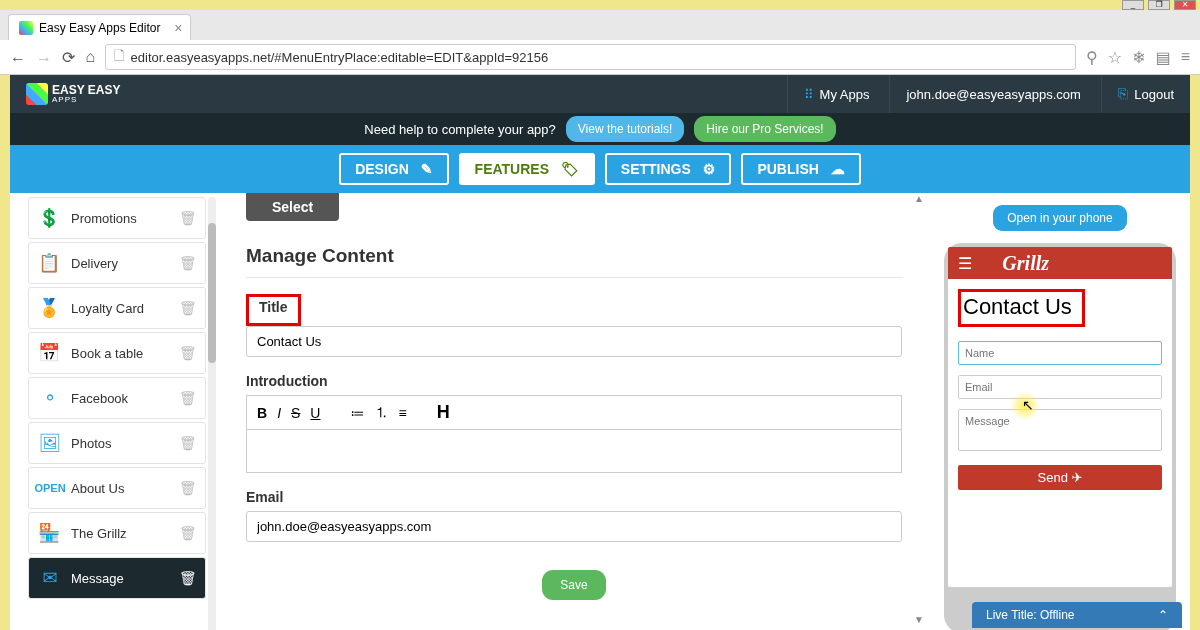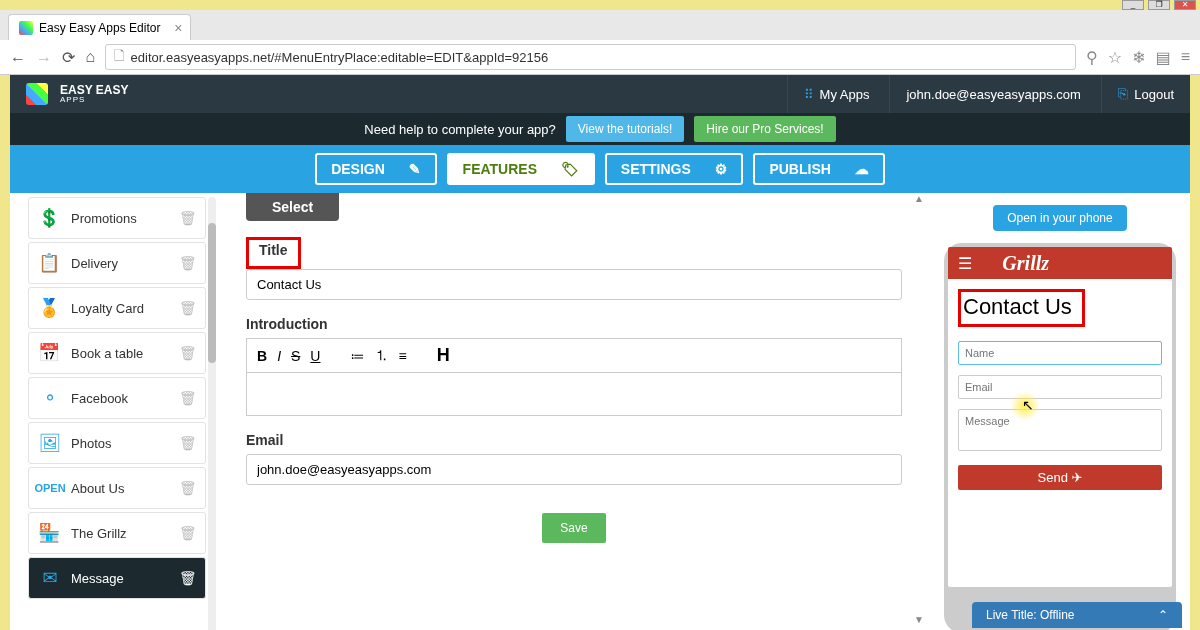--- a/index.html
+++ b/index.html
@@ -17,39 +17,39 @@
 .tab .tab-x { position: absolute; right: 8px; color: #888; font-size: 14px; }
 
 .addr-bar { height: 34px; display: flex; align-items: center; gap: 10px; padding: 0 10px; background: #fff; }
 .nav-icon { color: #555; font-size: 16px; cursor: pointer; }
 .url-field { flex: 1; border: 1px solid #ccc; border-radius: 3px; height: 26px; padding: 0 8px; display: flex; align-items: center; gap: 6px; font-size: 13px; color: #333; }
 .url-field .lock { color: #888; }
 .ext-icons { display: flex; gap: 10px; color: #888; }
 
 
 .app-header { background: #2b3a42; height: 38px; display: flex; align-items: center; justify-content: space-between; color: #fff; padding: 0 16px; margin: 0 10px; }
-.logo { display: flex; align-items: center; gap: 12px; font-size: 12px; }
+.logo { display: flex; align-items: center; gap: 4px; font-size: 12px; }
 .logo-grid { width: 22px; height: 22px; background: linear-gradient(45deg,#f44 25%,#4af 25% 50%,#4f4 50% 75%,#ff4 75%); border-radius: 3px; }
 .logo-text { line-height: 1; }
 .logo-text .t1 { font-size: 12px; font-weight: bold; }
 .logo-text .t2 { font-size: 8px; letter-spacing: 1px; }
 .header-right { display: flex; align-items: center; gap: 20px; font-size: 13px; }
 .header-right > div { display: flex; align-items: center; gap: 6px; border-left: 1px solid #444; padding-left: 16px; height: 38px; }
 .grid-icon { color: #29a3e2; }
 
 
 .help-bar { background: #1c2a30; height: 32px; display: flex; align-items: center; justify-content: center; gap: 10px; color: #fff; font-size: 13px; margin: 0 10px; }
-.btn { border: none; border-radius: 2px; padding: 6px 12px; color: #fff; font-size: 12px; cursor: pointer; }
+.btn { border: none; border-radius: 11px; padding: 6px 12px; color: #fff; font-size: 12px; cursor: pointer; }
 .btn-blue { background: #4fb8e8; }
 .btn-green { background: #5cb85c; }
 .btn-green-save { background: #5cb85c; padding: 8px 18px; }
 
 
 .mode-bar { background: #29a3e2; height: 48px; display: flex; align-items: center; justify-content: center; gap: 10px; margin: 0 10px; }
-.mode-btn { border: 2px solid #fff; border-radius: 3px; padding: 6px 14px; color: #fff; font-weight: bold; font-size: 14px; display: flex; align-items: center; gap: 24px; background: transparent; cursor: pointer; }
+.mode-btn { border: 2px solid #fff; border-radius: 3px; padding: 6px 14px; color: #fff; font-weight: bold; font-size: 14px; display: flex; align-items: center; gap: 12px; background: transparent; cursor: pointer; }
 .mode-btn.active { background: #fff; color: #4d7c0f; }
 
 
 .main { display: flex; height: 456px; background: #fff; margin: 0 10px; }
 .sidebar { width: 208px; padding: 4px 0 4px 18px; overflow: hidden; position: relative; }
 .side-scroll { position: absolute; right: 2px; top: 4px; bottom: 4px; width: 8px; background: #eee; border-radius: 4px; }
 .side-thumb { position: absolute; right: 2px; top: 30px; width: 8px; height: 140px; background: #bbb; border-radius: 4px; }
 .side-item { display: flex; align-items: center; height: 42px; border: 1px solid #e3e3e3; border-radius: 3px; margin-bottom: 3px; background: #fff; cursor: pointer; width: 178px; }
 .side-item .icon { width: 42px; text-align: center; color: #29a3e2; font-size: 18px; }
 .side-item .label { flex: 1; font-size: 13px; color: #333; }
@@ -68,21 +68,21 @@
 .form-label { font-weight: bold; font-size: 14px; color: #333; display: block; margin-bottom: 6px; }
 .highlight-red { border: 3px solid #e60000; padding: 2px 10px; display: inline-block; }
 .text-input { width: 100%; border: 1px solid #ccc; border-radius: 3px; padding: 7px 10px; font-size: 13px; }
 .rte-toolbar { border: 1px solid #ccc; border-bottom: none; padding: 6px 10px; display: flex; gap: 10px; align-items: center; font-family: serif; }
 .rte-toolbar span { cursor: pointer; font-size: 14px; }
 .rte-body { border: 1px solid #ccc; height: 44px; }
 .save-row { text-align: center; margin-top: 28px; }
 
 
 .preview-col { width: 260px; padding: 4px 14px 0; }
-.open-btn { background: #29a3e2; color: #fff; border-radius: 4px; padding: 6px 14px; font-size: 12px; display: block; margin: 8px auto 12px; border: none; cursor: pointer; }
+.open-btn { background: #29a3e2; color: #fff; border-radius: 9px; padding: 6px 14px; font-size: 12px; display: block; margin: 8px auto 12px; border: none; cursor: pointer; }
 .phone { background: #ccc; border-radius: 18px; padding: 4px; height: 390px; }
 .screen { background: #fff; height: 340px; border-radius: 2px; overflow: hidden; }
 .p-header { background: #c0392b; color: #fff; height: 32px; display: flex; align-items: center; padding: 0 10px; gap: 30px; }
 .p-ham { font-size: 16px; }
 .p-brand { font-family: cursive; font-style: italic; font-size: 20px; font-weight: bold; }
 .p-body { padding: 8px 10px; }
 .p-h1 { font-size: 22px; margin: 2px 0 14px; border: 3px solid #e60000; display: inline-block; padding: 2px 10px 4px 2px; }
 .p-input { width: 100%; border: 1px solid #ccc; border-radius: 2px; padding: 5px 6px; font-size: 11px; margin-bottom: 10px; }
 .p-input.focus { border-color: #5bc0de; }
 .p-textarea { height: 42px; resize: none; }
@@ -222,20 +222,21 @@
         <span class="icon">✉</span>
         <span class="label">Message</span>
         <span class="trash">🗑</span>
       </div>
     <div class="side-scroll"></div>
     <div class="side-thumb"></div>
   </div>
 
   <div class="content">
     <span class="select-btn">Select</span>
+    <h2 class="section-title">Manage Content</h2>
 
     <div class="form-group">
       <span class="highlight-red"><label class="form-label">Title</label></span>
       <input class="text-input" value="Contact Us" style="">
     </div>
 
     <div class="form-group">
       <label class="form-label">Introduction</label>
       <div class="rte-toolbar">
         <span><b>B</b></span>

